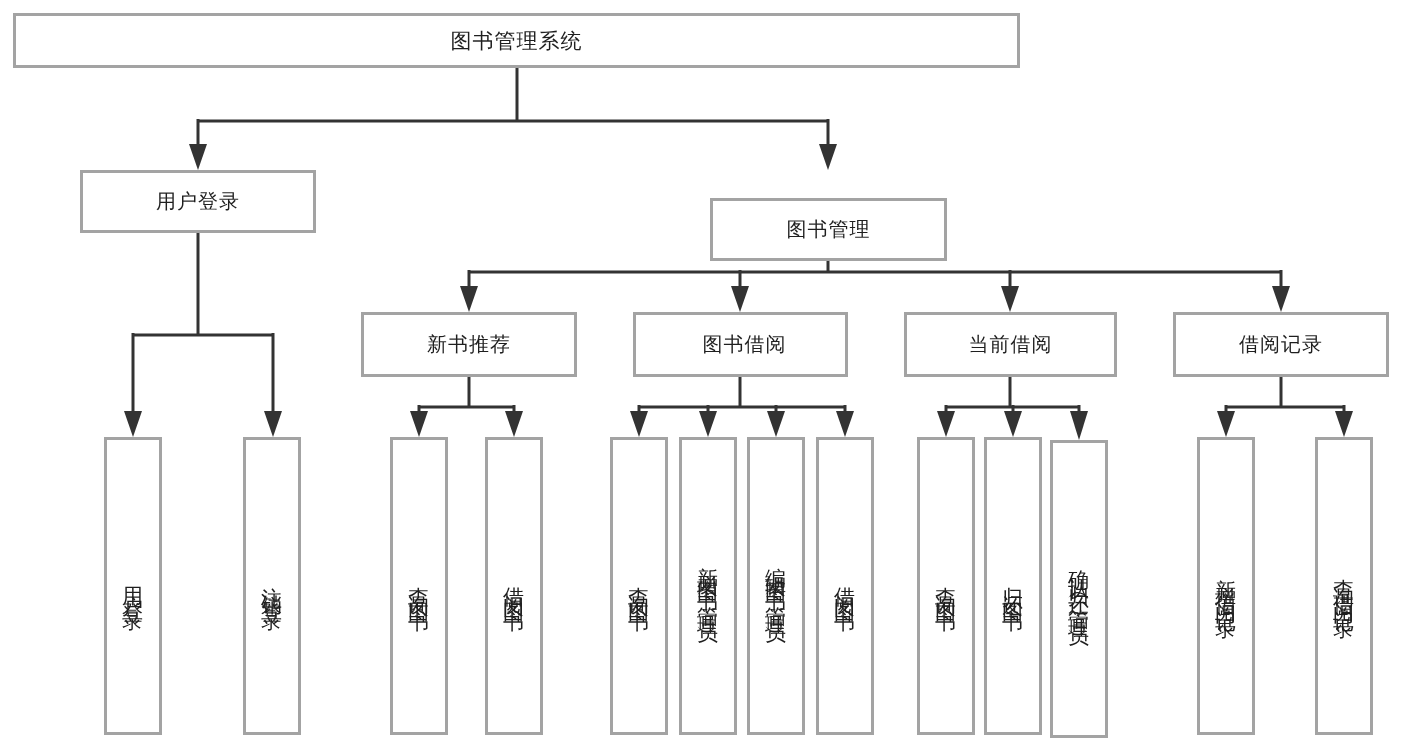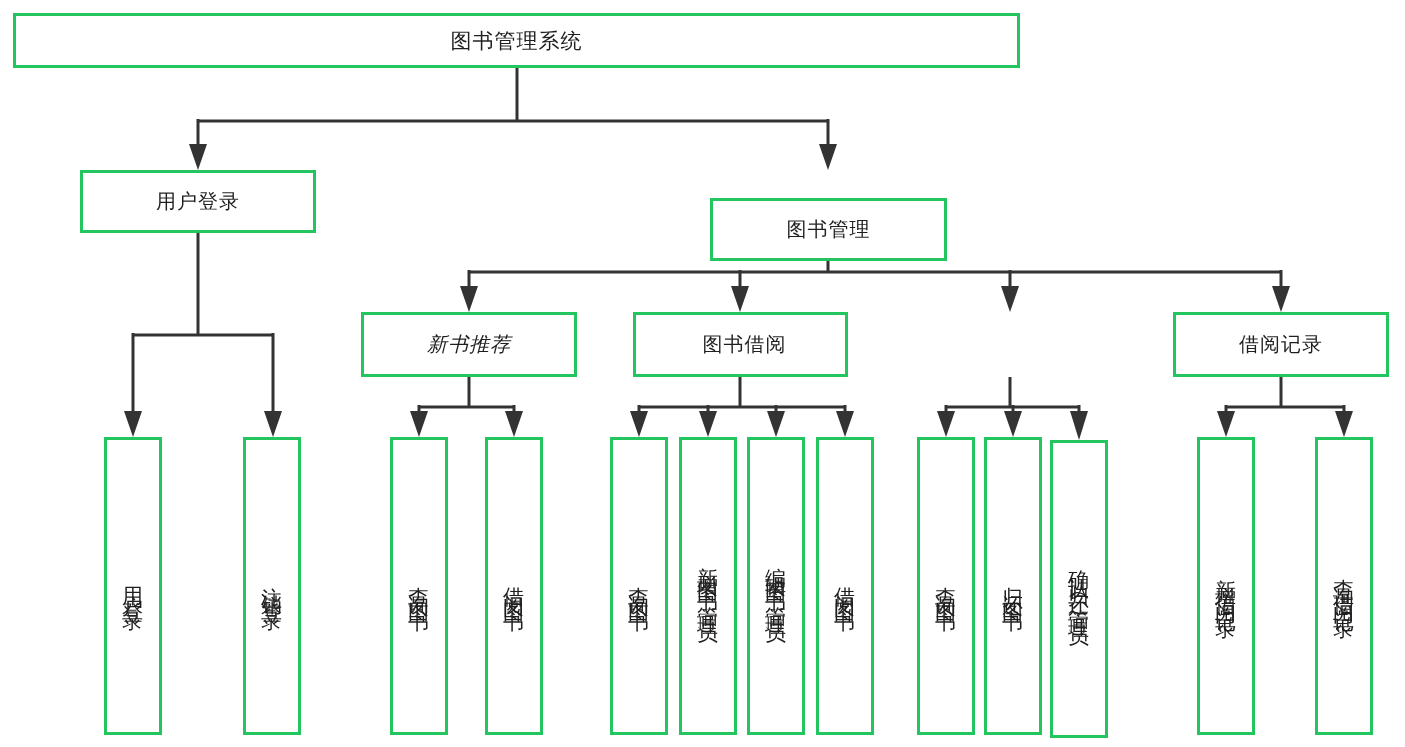--- a/index.html
+++ b/index.html
@@ -9,21 +9,21 @@
     height: 747px;
     background: #ffffff;
     font-family: "Liberation Sans", sans-serif;
     overflow: hidden;
   }
   #wires { position: absolute; left: 0; top: 0; z-index: 1; }
   .node {
     position: absolute;
     box-sizing: border-box;
     background: #ffffff;
-    border: 3px solid #22c55e;
+    border: 3px solid #a3a3a3;
     color: #1f1f1f;
     display: flex;
     align-items: center;
     justify-content: center;
     z-index: 2;
   }
   .h-node { font-size: 20px; letter-spacing: 1px; }
   .root-node { left: 13px; top: 13px; width: 1007px; height: 55px; font-size: 21px; }
   .v-node {
     width: 58px;
@@ -120,25 +120,28 @@
     <span>图书管理系统</span>
   </div>
 
   <div class="node h-node" style="left:80px; top:170px; width:236px; height:63px;">
     <span>用户登录</span>
   </div>
   <div class="node h-node" style="left:710px; top:170px; width:237px; height:63px;margin-top:28px;">
     <span>图书管理</span>
   </div>
 
-  <div class="node h-node" style="left:361px; top:312px; width:216px; height:65px;font-style:italic;">
+  <div class="node h-node" style="left:361px; top:312px; width:216px; height:65px;">
     <span>新书推荐</span>
   </div>
   <div class="node h-node" style="left:633px; top:312px; width:215px; height:65px;padding-left:8px;">
     <span>图书借阅</span>
+  </div>
+  <div class="node h-node" style="left:904px; top:312px; width:213px; height:65px;">
+    <span>当前借阅</span>
   </div>
   <div class="node h-node" style="left:1173px; top:312px; width:216px; height:65px;">
     <span>借阅记录</span>
   </div>
 
   <div class="node v-node" style="left:104px;">
     <span>用户登录</span>
   </div>
   <div class="node v-node" style="left:243px;">
     <span>注销登录</span>

